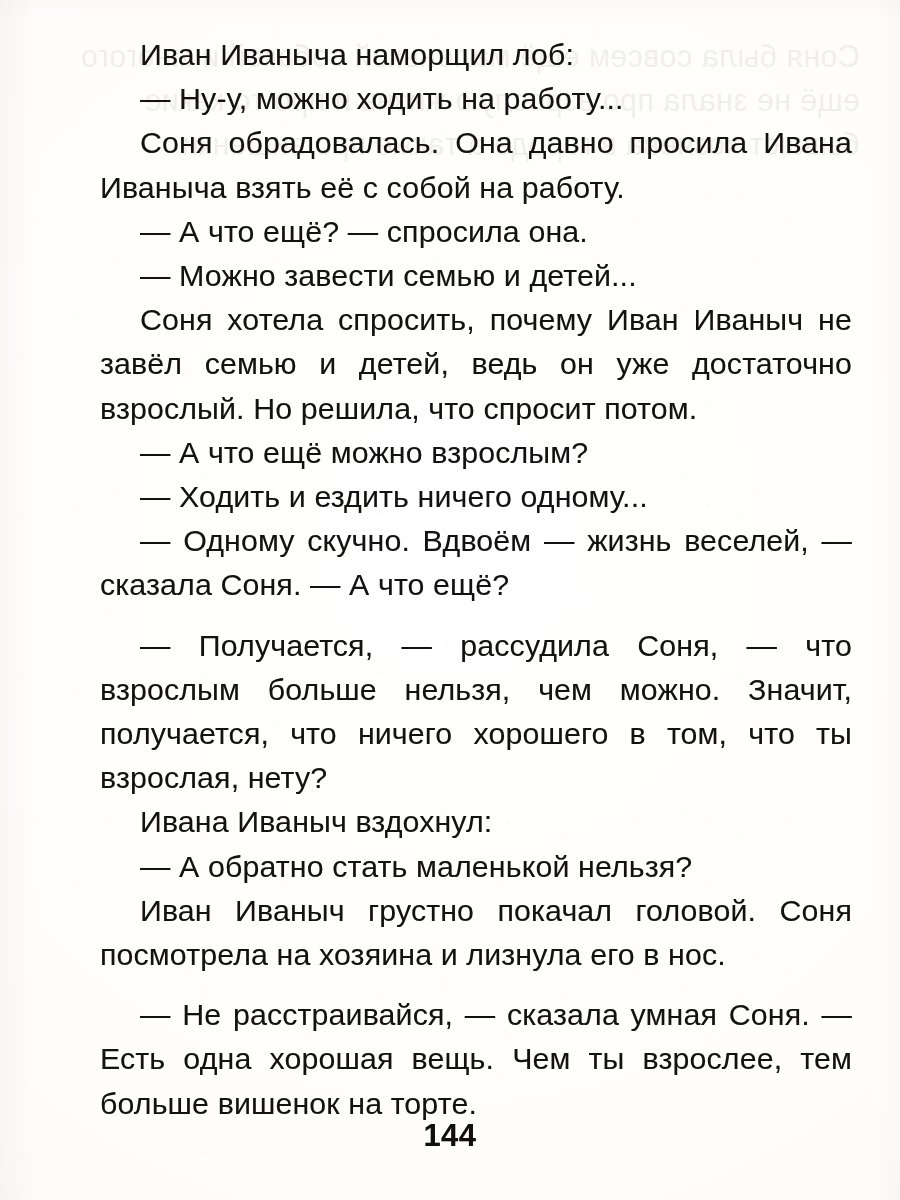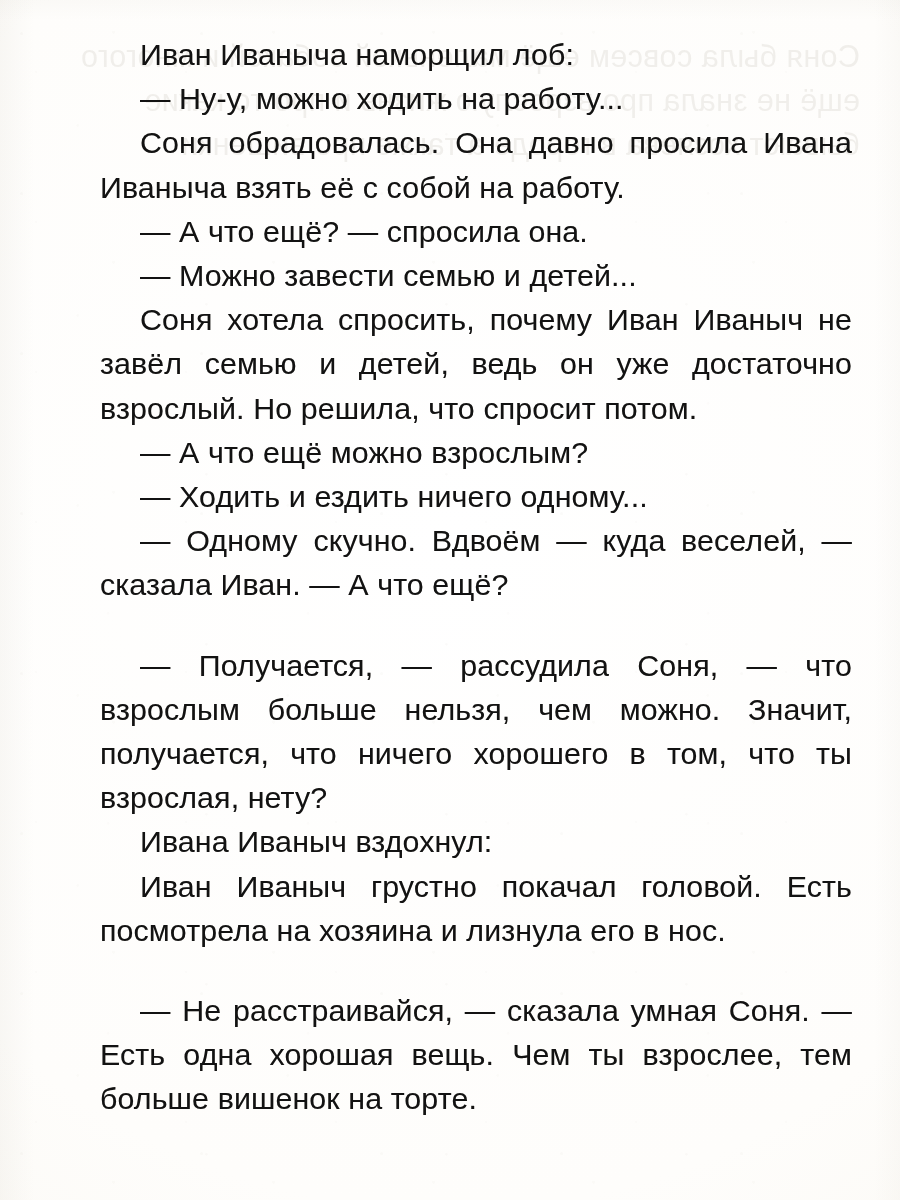--- a/index.html
+++ b/index.html
@@ -72,21 +72,21 @@
   }
 
   p.para {
     margin: 0;
     text-align: justify;
     text-align-last: left;
     text-indent: 40px;
     -webkit-hyphens: none;
     hyphens: none;
   }
-  p.para.gap-before { margin-top: 36px; }
+  p.para.gap-before { margin-top: 16px; }
 
   
   .textblock p {
     text-shadow: 0 0 .35px rgba(40,30,10,.28);
   }
 
   
   .folio {
     position: absolute;
     left: 0;
@@ -123,22 +123,24 @@
   <div class="textblock">
 
     <p class="para">Иван Иваныча наморщил лоб:</p>
     <p class="para">— Ну-у, можно ходить на работу...</p>
     <p class="para">Соня обрадовалась. Она давно просила Ивана Иваныча взять её с собой на работу.</p>
     <p class="para">— А что ещё? — спросила она.</p>
     <p class="para">— Можно завести семью и детей...</p>
     <p class="para">Соня хотела спросить, почему Иван Иваныч не завёл семью и детей, ведь он уже достаточно взрослый. Но решила, что спросит потом.</p>
     <p class="para">— А что ещё можно взрослым?</p>
     <p class="para">— Ходить и ездить ничего одному...</p>
-    <p class="para">— Одному скучно. Вдвоём — куда веселей, — сказала Иван. — А что ещё?</p>
+    <p class="para">— Одному скучно. Вдвоём — жизнь веселей, — сказала Соня. — А что ещё?</p>
     <p class="para gap-before">— Получается, — рассудила Соня, — что взрослым больше нельзя, чем можно. Значит, получается, что ничего хорошего в том, что ты взрослая, нету?</p>
     <p class="para">Ивана Иваныч вздохнул:</p>
-    <p class="para">Иван Иваныч грустно покачал головой. Есть посмотрела на хозяина и лизнула его в нос.</p>
+    <p class="para">— А обратно стать маленькой нельзя?</p>
+    <p class="para">Иван Иваныч грустно покачал головой. Соня посмотрела на хозяина и лизнула его в нос.</p>
     <p class="para gap-before">— Не расстраивайся, — сказала умная Соня. — Есть одна хорошая вещь. Чем ты взрослее, тем больше вишенок на торте.</p>
 
   </div>
 
+  <div class="folio">144</div>
 
 </div>
 
 </body></html>

